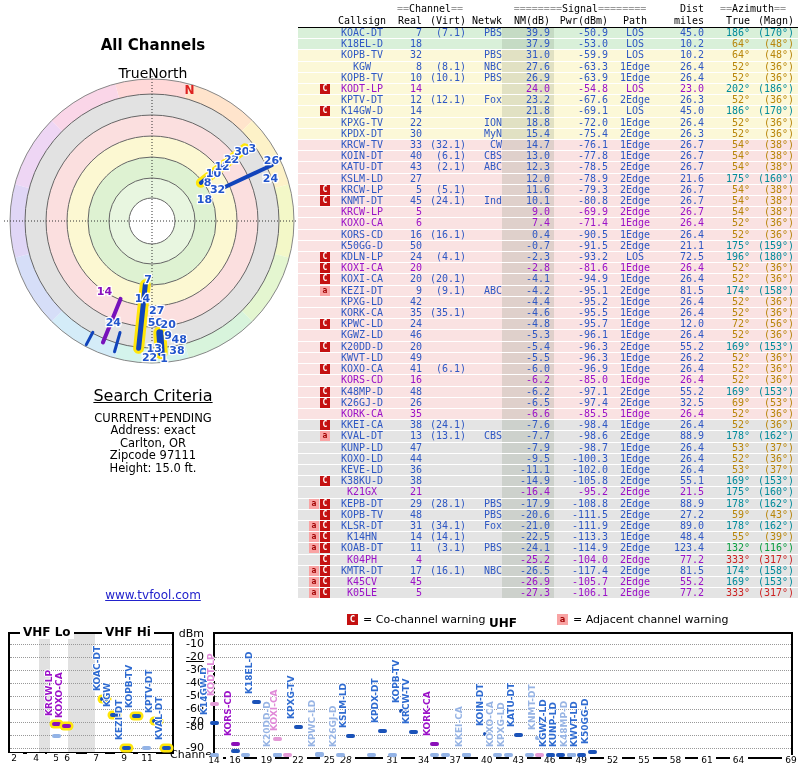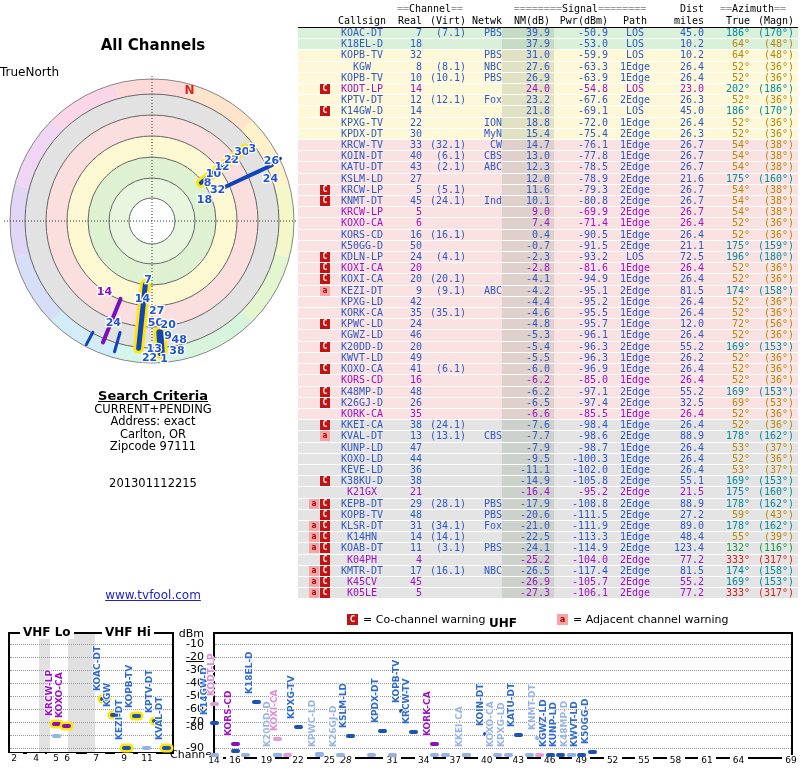--- a/index.html
+++ b/index.html
@@ -2,28 +2,28 @@
 <html><head>
 <meta charset="utf-8">
 <style>
   html,body{margin:0;padding:0}
   body{width:800px;height:768px;position:relative;background:#fff;overflow:hidden;
        font-family:"DejaVu Sans",sans-serif;color:#000}
   .abs{position:absolute}
 
   
   #main-title{left:0;top:36px;width:306px;text-align:center;font-size:15px;font-weight:700}
-  #compass-label{left:0;top:65px;width:306px;text-align:left;font-size:12px}
+  #compass-label{left:0;top:65px;width:306px;text-align:center;font-size:14px}
   #radar-svg{left:0;top:64px}
   #radar-svg text{font:700 11px "DejaVu Sans",sans-serif;paint-order:stroke;stroke:#fff;stroke-width:2.5px}
   #radar-svg text.pur{fill:#8811bb}
   #radar-svg text.blu{fill:#2255cc}
   #radar-svg text.nmark{fill:#dd2222;font-size:12px;stroke-width:0}
   #search-block{left:0;top:390px;width:306px;text-align:center;font-size:11.5px;line-height:12.6px}
-  #search-title{font-weight:700;text-decoration:underline;font-size:13px;}
+  #search-title{font-weight:400;text-decoration:underline;font-size:16px;margin-bottom:9px}
   #datecode-block{margin-top:24px}
   #site-link{left:0;top:588px;width:306px;text-align:center;font-size:12px}
   #site-link a{color:#2222cc}
 
   
   #signal-table{position:absolute;left:298px;top:3px;width:500px;border-collapse:collapse;
      table-layout:fixed;font-family:"DejaVu Sans Mono",monospace;font-size:10px}
   #signal-table th{font-weight:400;white-space:nowrap;padding:0;line-height:12px}
   #signal-table tr.h2 th{border-bottom:1px solid #000}
   #signal-table td{height:10.2px;line-height:10.2px;padding:0;white-space:nowrap;overflow:hidden;
@@ -130,22 +130,22 @@
     <text x="149.62647272452944" y="296.9792865412692" text-anchor="middle" class="blu">22</text>
     <text x="164.02749249917684" y="298.47486833666085" text-anchor="middle" class="blu">1</text>
   </svg>
 
 <div class="abs" id="search-block">
   <div id="search-title">Search Criteria</div>
   <div>CURRENT+PENDING</div>
   <div>Address: exact</div>
   <div>Carlton, OR</div>
   <div>Zipcode 97111</div>
+  <div>Height: 15.0 ft.</div>
   <div id="datecode-block">
-    <div>201301112215</div>
   </div>
 </div>
 <div class="abs" id="site-link">
   <a href="#">www.tvfool.com</a>
 </div>
 
 <table id="signal-table">
   <colgroup>
     <col style="width:32px">
       <col style="width:64px">

